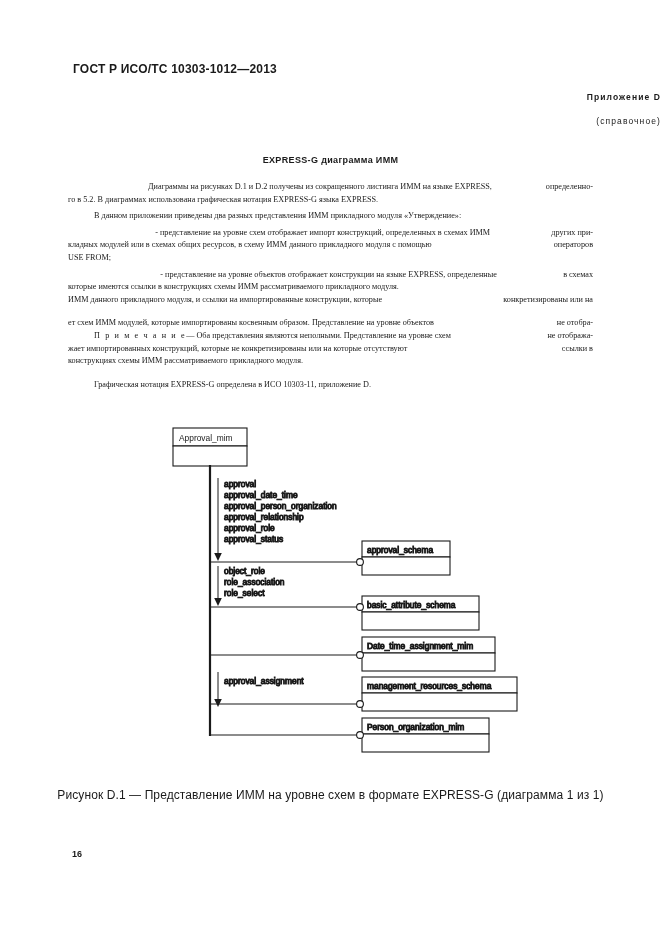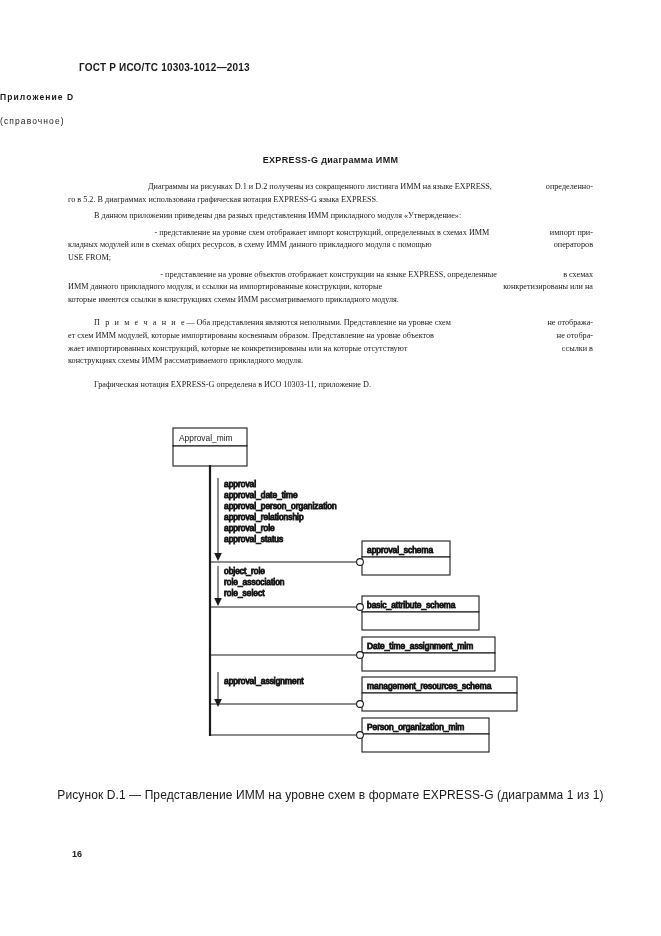--- a/index.html
+++ b/index.html
@@ -20,35 +20,35 @@
     position: absolute;
     inset: 0;
     width: 661px;
     height: 936px;
     overflow: hidden;
   }
 
   
   .running-header {
     position: absolute;
-    left: 79px;
+    left: 73px;
     top: 62px;
-    font-size: 10px;
+    font-size: 12px;
     font-weight: bold;
     letter-spacing: 0.2px;
     white-space: nowrap;
   }
 
   
   .annex-block {
     position: absolute;
     left: 0;
     top: 92px;
     width: 661px;
-    text-align: left;
+    text-align: right;
   }
   .annex-title {
     font-size: 8.5px;
     font-weight: bold;
     letter-spacing: 1.1px;
   }
   .annex-sub {
     font-size: 8.5px;
     letter-spacing: 1.1px;
     margin-top: 14px;
@@ -159,50 +159,50 @@
     </p>
 
     <p class="para">
       <span class="line"><span class="indent"></span><span>В данном приложении приведены два разных представления ИММ прикладного модуля «Утверждение»:</span></span>
     </p>
 
     <p class="para">
       <span class="line justify">
         <span><span class="indent"></span></span>
         <span>- представление на уровне схем отображает импорт конструкций, определенных в схемах ИММ</span>
-        <span>импорт при-</span>
+        <span>других при-</span>
       </span>
       <span class="line justify">
         <span>кладных модулей или в схемах общих ресурсов, в схему ИММ данного прикладного модуля с помощью</span>
         <span>операторов</span>
       </span>
       <span class="line">USE FROM;</span>
     </p>
 
     <p class="para">
       <span class="line justify">
         <span><span class="indent"></span></span>
         <span>- представление на уровне объектов отображает конструкции на языке EXPRESS, определенные</span>
         <span>в схемах</span>
       </span>
+      <span class="line">которые имеются ссылки в конструкциях схемы ИММ рассматриваемого прикладного модуля.</span>
       <span class="line justify">
         <span>ИММ данного прикладного модуля, и ссылки на импортированные конструкции, которые</span>
         <span>конкретизированы или на</span>
       </span>
-      <span class="line">которые имеются ссылки в конструкциях схемы ИММ рассматриваемого прикладного модуля.</span>
     </p>
 
     <p class="para gap-before">
+      <span class="line justify">
+        <span>ет схем ИММ модулей, которые импортированы косвенным образом. Представление на уровне объектов</span>
+        <span>не отобра-</span>
+      </span>
       <span class="line justify">
         <span><span class="indent"></span><span class="note-label">П р и м е ч а н и е</span><span>—</span>&nbsp;<span>Оба представления являются неполными. Представление на уровне схем</span></span>
         <span>не отобража-</span>
-      </span>
-      <span class="line justify">
-        <span>ет схем ИММ модулей, которые импортированы косвенным образом. Представление на уровне объектов</span>
-        <span>не отобра-</span>
       </span>
       <span class="line justify">
         <span>жает импортированных конструкций, которые не конкретизированы или на которые отсутствуют</span>
         <span>ссылки в</span>
       </span>
       <span class="line">конструкциях схемы ИММ рассматриваемого прикладного модуля.</span>
     </p>
 
     <p class="para gap-before">
       <span class="line"><span class="indent"></span><span>Графическая нотация EXPRESS-G определена в ИСО 10303-11, приложение D.</span></span>

